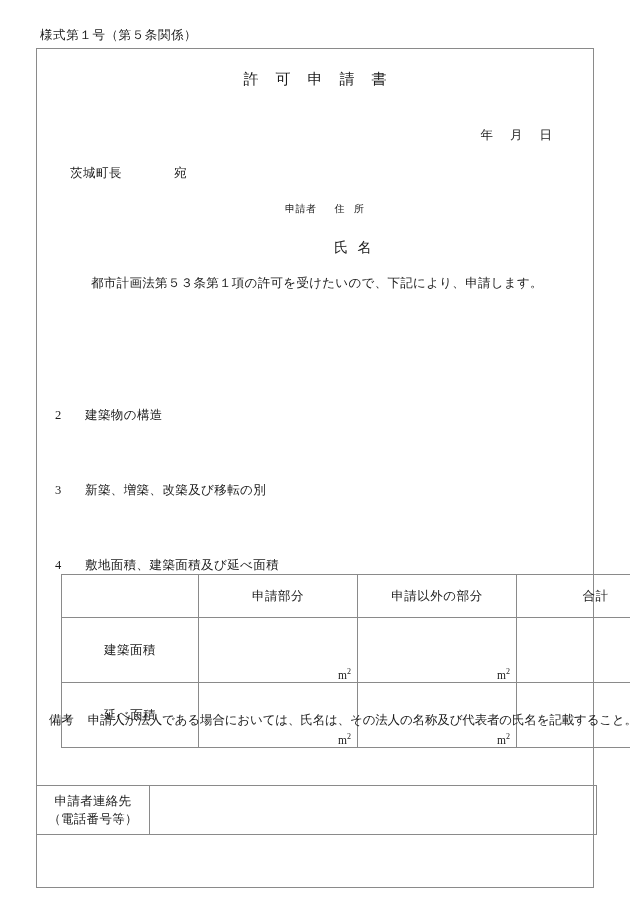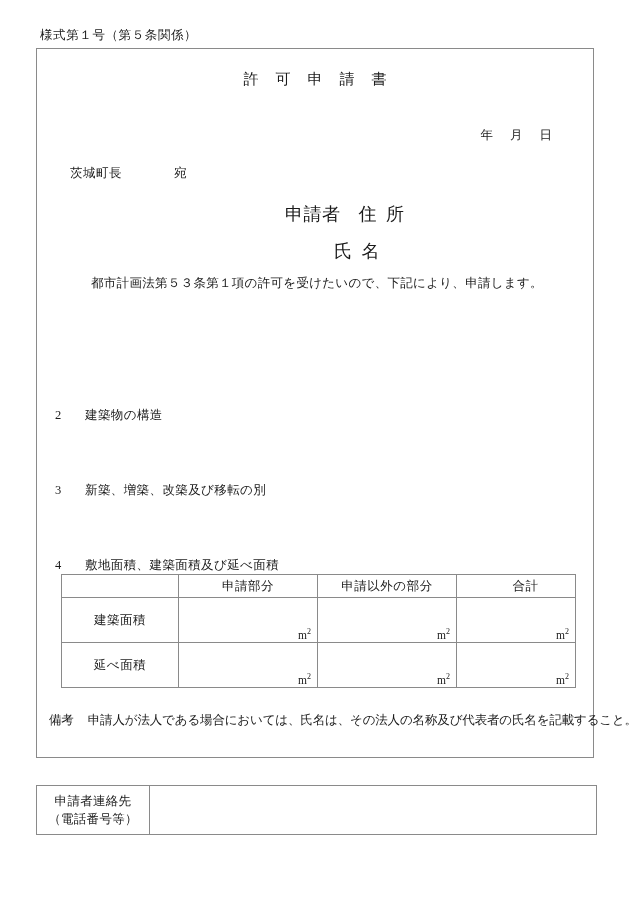--- a/index.html
+++ b/index.html
@@ -26,21 +26,21 @@
     letter-spacing: 0.6px;
     white-space: nowrap;
   }
 
   
   .frame {
     position: absolute;
     left: 36px;
     top: 48px;
     width: 558px;
-    height: 710px;
+    height: 840px;
     border: 1px solid #8a8a8a;
     box-sizing: border-box;
   }
 
   .inner {
     position: absolute;
     left: 0;
     top: 0;
     right: 0;
     bottom: 0;
@@ -82,29 +82,29 @@
   .addressee .gap {
     display: inline-block;
     width: 52px;
   }
 
   
   .applicant-addr {
     position: absolute;
     left: 248px;
     top: 153px;
-    font-size: 18px;
+    font-size: 10px;
     letter-spacing: 0.5px;
     white-space: nowrap;
   }
   .applicant-name {
     position: absolute;
     left: 297px;
     top: 190px;
-    font-size: 18px;
+    font-size: 14px;
     letter-spacing: 0.5px;
     white-space: nowrap;
   }
   .lbl-gap {
     display: inline-block;
     width: 18px;
   }
   .sp-wide {
     display: inline-block;
     width: 9px;
@@ -143,21 +143,21 @@
     left: 24px;
     top: 525px;
     width: 510px;
     border-collapse: collapse;
     table-layout: fixed;
     font-size: 12.5px;
   }
   .area-table td,
   .area-table th {
     border: 1px solid #8a8a8a;
-    padding: 0;
+    padding: 10px;
     font-weight: normal;
   }
   .col-label  { width: 116px; }
   .col-part   { width: 138px; }
   .col-other  { width: 138px; }
   .col-total  { width: 118px; }
 
   .area-table thead td {
     height: 22px;
     text-align: center;

